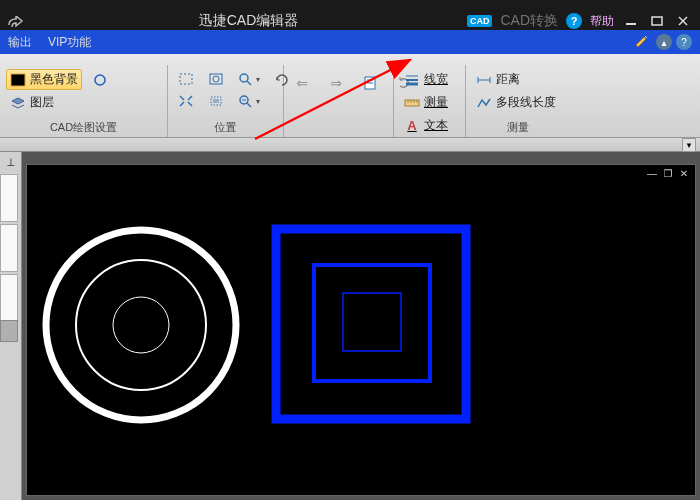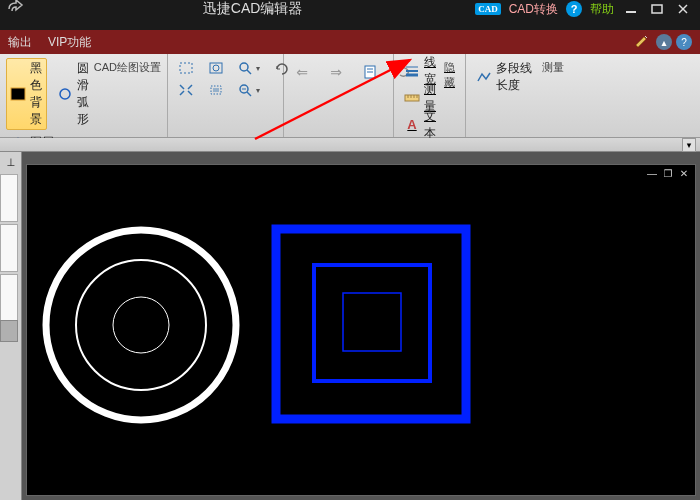--- a/index.html
+++ b/index.html
@@ -1,32 +1,32 @@
 <!DOCTYPE html>
 <html><head>
   <meta charset="utf-8">
   <style>
     * { margin: 0; padding: 0; box-sizing: border-box; font-family: "Microsoft YaHei", sans-serif; }
     body { width: 700px; height: 500px; overflow: hidden; background: #000; }
     
-    .titlebar { height: 30px; background: #1a1a1a; display: flex; align-items: flex-start; color: #ddd; font-size: 12px; position: relative; }
+    .titlebar { height: 30px; background: #1a1a1a; display: flex; align-items: flex-end; color: #ddd; font-size: 12px; position: relative; }
     .titlebar-redo { width: 30px; display: flex; align-items: center; justify-content: center; }
     .titlebar-title { flex: 1; text-align: center; font-size: 14px; }
     .titlebar-right { display: flex; align-items: center; gap: 8px; padding-right: 8px; }
-    .cad-badge { background: #0099e5; color: #fff; font-size: 9px; padding: 1px 3px; border-radius: 2px; font-weight: bold; font-family: Liberation Serif, serif; }
+    .cad-badge { background: #0099e5; color: #fff; font-size: 9px; padding: 1px 3px; border-radius: 2px; font-weight: bold; }
     .help-icon { width: 16px; height: 16px; border-radius: 50%; background: #0099e5; color: #fff; display: flex; align-items: center; justify-content: center; font-size: 11px; font-weight: bold; }
     .win-btn { width: 18px; height: 18px; display: flex; align-items: center; justify-content: center; cursor: pointer; }
     
-    .menubar { height: 24px; background: #7f1d1d; display: flex; align-items: center; color: #ddd; font-size: 12px; padding: 0 8px; gap: 16px; position: relative; }
+    .menubar { height: 24px; background: #1d4ed8; display: flex; align-items: center; color: #ddd; font-size: 12px; padding: 0 8px; gap: 16px; position: relative; }
     .menu-item { cursor: pointer; }
     .menubar-right { position: absolute; right: 8px; display: flex; align-items: center; gap: 4px; }
     .small-circle { width: 16px; height: 16px; border-radius: 50%; display: flex; align-items: center; justify-content: center; font-size: 10px; }
     
     .ribbon { height: 84px; background: linear-gradient(#e8e8e8, #d0d0d0); border-bottom: 1px solid #999; display: flex; }
-    .ribbon-group { border-right: 1px solid #aaa; display: flex; flex-direction: row; padding: 4px 6px 0; }
+    .ribbon-group { border-right: 1px solid #aaa; display: flex; flex-direction: column; padding: 4px 6px 0; margin-top: 11px; }
     .ribbon-group-content { flex: 1; display: flex; flex-direction: column; gap: 2px; }
     .ribbon-group-label { text-align: center; font-size: 11px; color: #444; padding: 2px 0; }
     .ribbon-btn { display: flex; align-items: center; gap: 4px; font-size: 12px; color: #222; padding: 2px 4px; cursor: pointer; min-height: 20px; }
     .ribbon-btn.hl { background: linear-gradient(#ffe9a8, #ffd76b); border: 1px solid #e0b040; border-radius: 2px; padding: 1px 3px; }
     .ribbon-icon { width: 16px; height: 16px; flex-shrink: 0; display: flex; align-items: center; justify-content: center; }
     .ribbon-row { display: flex; gap: 6px; align-items: center; }
     .dropdown-arrow { font-size: 8px; color: #555; margin-left: -2px; }
     
     .ribbon-tail { height: 14px; background: linear-gradient(#d8d8d8, #c8c8c8); border-bottom: 1px solid #888; position: relative; }
     .ribbon-tail-arrow { position: absolute; right: 4px; top: 0; width: 14px; height: 14px; background: #e0e0e0; border: 1px solid #999; font-size: 9px; display: flex; align-items: center; justify-content: center; cursor: pointer; }
@@ -49,23 +49,23 @@
 
 <div class="titlebar">
   <div class="titlebar-redo">
     <svg width="18" height="14" viewBox="0 0 18 14">
         <path d="M3 9 Q3 3 10 3 L10 0 L16 5 L10 10 L10 7 Q6 7 6 11" fill="none" stroke="#bbb" stroke-width="1.5"></path>
       </svg>
   </div>
   <div class="titlebar-title">迅捷CAD编辑器</div>
   <div class="titlebar-right">
     <span class="cad-badge">CAD</span>
-    <span style="color:#fca5a5;font-size:12px;">CAD转换</span>
+    <span style="color:#737373;font-size:14px;">CAD转换</span>
     <span class="help-icon">?</span>
-    <span style="color:#84cc16;font-size:12px;">帮助</span>
+    <span style="color:#f0abfc;font-size:12px;">帮助</span>
     <span class="win-btn">
         <svg width="12" height="12">
           <line x1="1" y1="9" x2="11" y2="9" stroke="#ddd" stroke-width="2"></line>
         </svg>
       </span>
     <span class="win-btn">
         <svg width="12" height="12">
           <rect x="1" y="2" width="10" height="8" fill="none" stroke="#ddd" stroke-width="1.5"></rect>
         </svg>
       </span>
@@ -102,21 +102,20 @@
               </svg>
             </span>
           <span>黑色背景</span>
         </div>
         <div class="ribbon-btn">
           <span class="ribbon-icon">
               <svg width="16" height="14">
                 <circle cx="8" cy="7" r="5" fill="none" stroke="#2060c0" stroke-width="1.5"></circle>
               </svg>
             </span>
-          <span>圆滑弧形</span>
         </div>
       </div>
       <div class="ribbon-row">
         <div class="ribbon-btn">
           <span class="ribbon-icon">
               <svg width="16" height="14">
                 <path d="M2 5 L8 2 L14 5 L8 8 Z" fill="#7090c0" stroke="#406090"></path>
                 <path d="M2 9 L8 12 L14 9" fill="none" stroke="#406090"></path>
               </svg>
             </span>
@@ -184,20 +183,21 @@
               <svg width="16" height="14">
                 <circle cx="6" cy="6" r="4" fill="none" stroke="#3070b0" stroke-width="1.5"></circle>
                 <line x1="4" y1="6" x2="8" y2="6" stroke="#3070b0"></line>
                 <line x1="9" y1="9" x2="13" y2="13" stroke="#3070b0" stroke-width="1.5"></line>
               </svg>
             </span>
             <span class="dropdown-arrow">▾</span>
           </div>
       </div>
     </div>
+    <div class="ribbon-group-label">位置</div>
   </div>
 
   <div class="ribbon-group" style="width:110px;">
     <div class="ribbon-group-content">
       <div class="ribbon-row" style="gap:10px;padding-top:4px;">
         <div class="ribbon-btn">
             <span class="ribbon-icon" style="color:#999;font-size:14px;">⇐</span>
           </div>
         <div class="ribbon-btn">
             <span class="ribbon-icon" style="color:#999;font-size:14px;">⇒</span>
@@ -252,20 +252,30 @@
             <span style="font-weight:bold;color:#c04040;font-size:13px;">A</span>
           </span>
         <span>文本</span>
       </div>
     </div>
     <div class="ribbon-group-label">隐藏</div>
   </div>
 
   <div class="ribbon-group" style="width:104px;border-right:none;">
     <div class="ribbon-group-content">
+      <div class="ribbon-btn">
+        <span class="ribbon-icon">
+            <svg width="16" height="14">
+              <line x1="2" y1="7" x2="14" y2="7" stroke="#3070b0"></line>
+              <line x1="2" y1="4" x2="2" y2="10" stroke="#3070b0"></line>
+              <line x1="14" y1="4" x2="14" y2="10" stroke="#3070b0"></line>
+            </svg>
+          </span>
+        <span>距离</span>
+      </div>
       <div class="ribbon-btn">
         <span class="ribbon-icon">
             <svg width="16" height="14">
               <path d="M2 11 L6 4 L10 9 L14 3" fill="none" stroke="#3070b0" stroke-width="1.5"></path>
             </svg>
           </span>
         <span>多段线长度</span>
       </div>
     </div>
     <div class="ribbon-group-label">测量</div>

